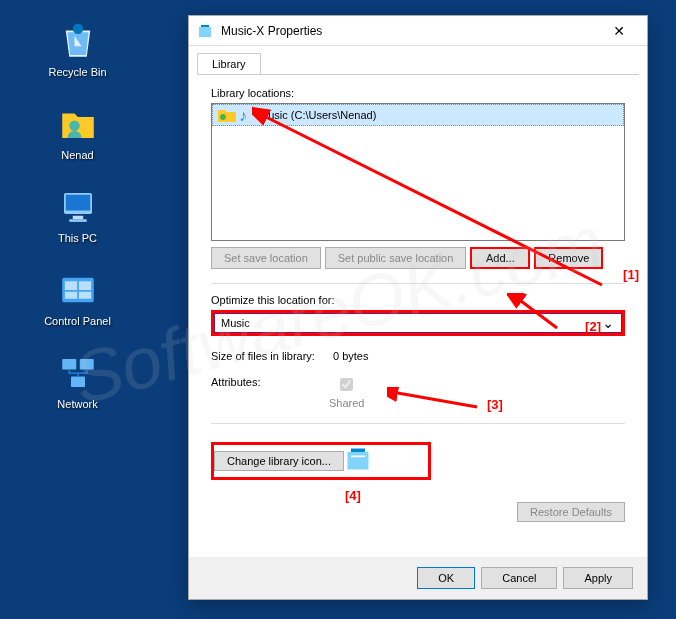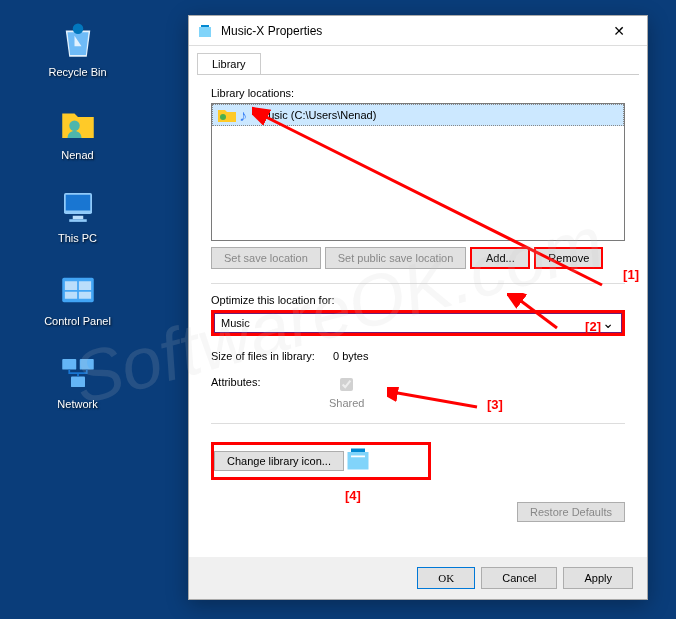--- a/index.html
+++ b/index.html
@@ -45,21 +45,21 @@
     .dropdown-wrap::after { content: '⌄'; position: absolute; right: 8px; top: 2px; font-size: 14px; pointer-events: none; }
     
     .checkbox-row { display: flex; align-items: center; gap: 6px; font-size: 11px; margin-top: 2px; }
     .checkbox-row input { width: 13px; height: 13px; }
     .checkbox-row.disabled { color: #888; flex-direction: column; }
     
     .icon-section { display: flex; align-items: center; margin-top: 18px; border: 3px solid red; width: 220px; }
     
     .dialog-footer { position: absolute; bottom: 0; left: 0; right: 0; background: #f0f0f0; padding: 10px 14px; display: flex; justify-content: flex-end; gap: 6px; }
     .footer-btn { padding: 4px 20px; font-size: 11px; border: 1px solid #adadad; background: #e1e1e1; cursor: pointer; }
-    .footer-btn.primary { border: 1px solid #0078d7; font-family: Liberation Serif, serif; }
+    .footer-btn.primary { border: 1px solid #0078d7; }
     .restore-row { display: flex; justify-content: flex-end; margin-top: 22px; }
     
     
     .annotation { position: absolute; color: red; font-weight: bold; font-size: 13px; }
     .arrow { position: absolute; pointer-events: none; }
     
     hr.sep { border: none; border-top: 1px solid #ddd; margin: 14px 0 10px 0; }
   </style>
 </head>
 <body>

